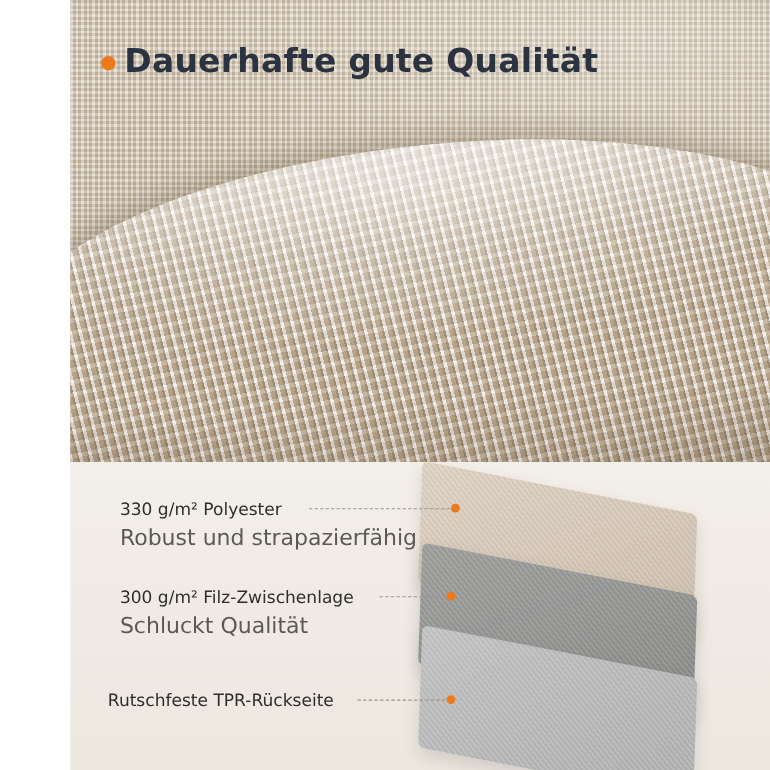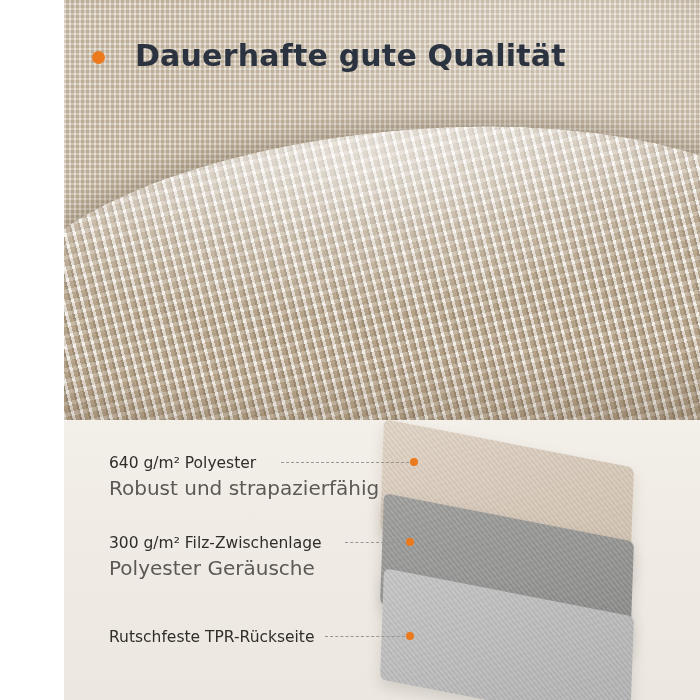--- a/index.html
+++ b/index.html
@@ -18,21 +18,21 @@
     background: #ffffff;
   }
 
   
   .headline-row {
     position: absolute;
     left: 92px;
     top: 38px;
     display: flex;
     align-items: center;
-    gap: 30px;
+    gap: 8px;
     z-index: 6;
   }
   .bullet-dot {
     width: 13px;
     height: 13px;
     border-radius: 50%;
     background: #ec7a1c;
     flex: 0 0 auto;
     margin-top: 4px;
   }
@@ -191,21 +191,21 @@
   .c-dot {
     position: absolute;
     width: 8px;
     height: 8px;
     border-radius: 50%;
     background: #ec7a1c;
   }
 
   .callout-1 { left: 45px; top: 34px; }
   .callout-2 { left: 45px; top: 114px; }
-  .callout-3 { left: 45px; top: 208px; }
+  .callout-3 { left: 34px; top: 208px; }
 </style>
 </head>
 <body>
 
 <div class="page">
 
   <div class="headline-row">
     <span class="bullet-dot"></span>
     <span class="headline-text">Dauerhafte gute Qualität</span>
   </div>
@@ -226,29 +226,29 @@
       <div class="layer-tex"></div>
     </div>
     <div class="layer layer-mid">
       <div class="layer-tex"></div>
     </div>
     <div class="layer layer-bot">
       <div class="layer-tex"></div>
     </div>
 
     <div class="callout callout-1">
-      <div class="c-title">640 g/m² Polyester</div>
+      <div class="c-title">330 g/m² Polyester</div>
       <div class="c-sub">Robust und strapazierfähig</div>
     </div>
     <div class="c-line" style="left:217px; top:42px; width:128px;"></div>
     <div class="c-dot" style="left:346px; top:38px;"></div>
 
     <div class="callout callout-2">
       <div class="c-title">300 g/m² Filz-Zwischenlage</div>
-      <div class="c-sub">Polyester Geräusche</div>
+      <div class="c-sub">Schluckt Qualität</div>
     </div>
     <div class="c-line" style="left:281px; top:122px; width:60px;"></div>
     <div class="c-dot" style="left:342px; top:118px;"></div>
 
     <div class="callout callout-3">
       <div class="c-title">Rutschfeste TPR-Rückseite</div>
     </div>
     <div class="c-line" style="left:261px; top:216px; width:80px;"></div>
     <div class="c-dot" style="left:342px; top:212px;"></div>
 

